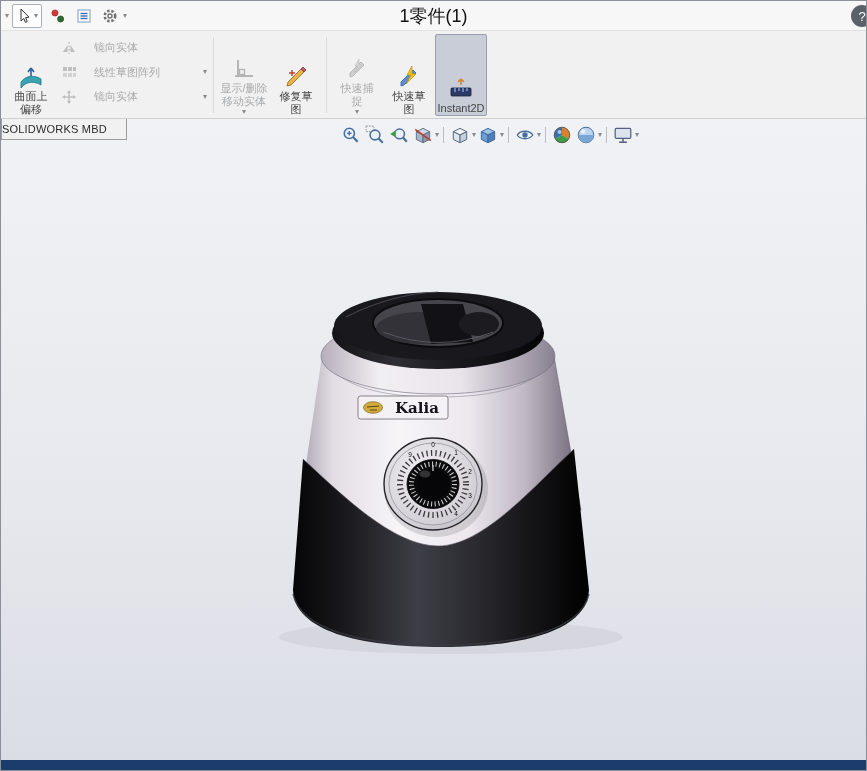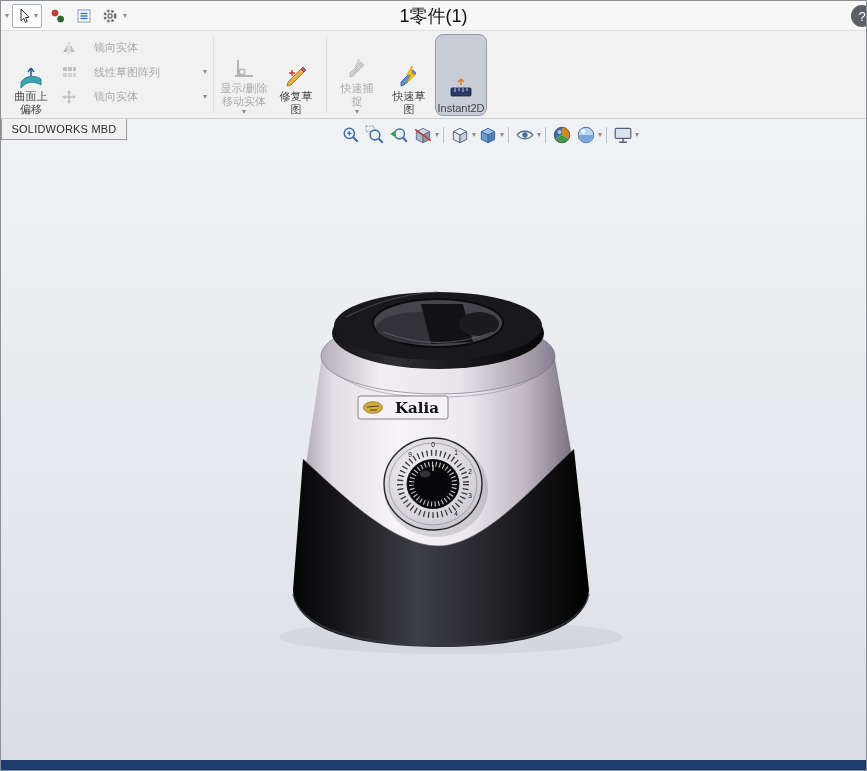--- a/index.html
+++ b/index.html
@@ -12,31 +12,31 @@
   .tb-btn{display:flex;align-items:center;gap:2px;margin:0 3px;height:24px;padding:0 2px}
   .cursor-box{border:1px solid #aab0b8;background:#fdfdfd;border-radius:2px;padding:1px 3px;display:flex;align-items:center;gap:2px}
   .dd{font-size:8px;color:#8a8a8a;line-height:1}
   .help-circle{position:absolute;right:-7px;top:4px;width:22px;height:22px;border-radius:50%;background:#5c6168;color:#fff;font-size:13px;display:flex;align-items:center;justify-content:center}
 
   
   .ribbon{position:relative;height:88px;background:var(--ribbon-bg,#f1f1f1);display:flex;align-items:stretch;padding:3px 2px 2px 4px;border-bottom:1px solid #cfcfcf}
   .big-btn{width:52px;display:flex;flex-direction:column;align-items:center;justify-content:flex-end;padding-top:3px;font-size:11px;line-height:13px;text-align:center;color:var(--enabled-text,#444)}
   .big-btn .lbl{display:block}
   .big-btn.disabled{color:var(--disabled-text,#a9aaac)}
-  .big-btn.selected{background:var(--selected-bg,#c9cdd8);border:1px solid #969dae;border-radius:8px}
+  .big-btn.selected{background:var(--selected-bg,#c9cdd8);border:1px solid #969dae;border-radius:2px}
   .stack{display:flex;flex-direction:column;justify-content:space-between;width:152px;padding:4px 2px 10px 2px}
   .stack-row{display:flex;align-items:center;gap:17px;font-size:11px;color:var(--disabled-text,#a9aaac);height:19px;padding-left:2px}
   .stack-row .grow{flex:1}
   .vsep{width:1px;background:#dcdcdc;margin:3px 4px}
   .ic26{width:26px;height:26px;display:block}
   .ic16{width:16px;height:16px;display:block}
 
   
   .viewport{position:absolute;top:118px;left:0;right:0;bottom:10px;background:linear-gradient(var(--viewport-top,#f1f2f5),#e7e9ee 55%,var(--viewport-bottom,#dadde4));overflow:hidden}
-  .mbd-tab{position:absolute;top:0;left:0;width:126px;height:21px;background:#f1f1f1;border:1px solid #9b9b9b;border-top:none;display:flex;align-items:center;justify-content:center;font-size:11px;color:#2b2b2b;letter-spacing:.2px}
+  .mbd-tab{position:absolute;top:0;left:0;width:126px;height:21px;background:#f1f1f1;border:1px solid #9b9b9b;border-top:none;display:flex;align-items:center;justify-content:flex-start;font-size:11px;color:#2b2b2b;letter-spacing:.2px}
   .hud{position:absolute;top:4px;left:338px;display:flex;align-items:center;height:24px}
   .hud-btn{display:flex;align-items:center;gap:1px;padding:1px 2px;border-radius:2px}
   .hud-sep{width:1px;height:16px;background:#b9bec7;margin:0 4px}
   .hic{width:20px;height:20px;display:block}
   .model-svg{position:absolute;top:23px;left:0}
   .taskbar{position:absolute;left:0;right:0;bottom:0;height:10px;background:var(--taskbar,#1d3c6e)}
 </style>
 </head>
 <body>
 

